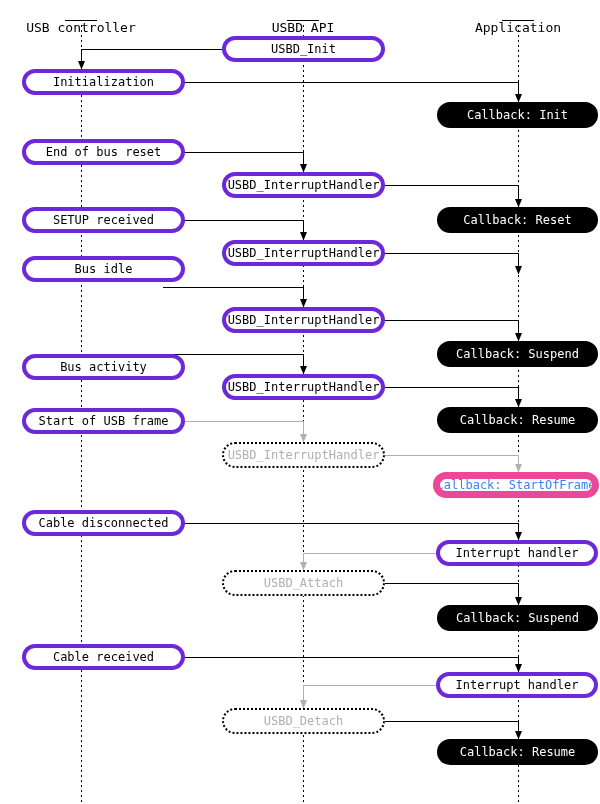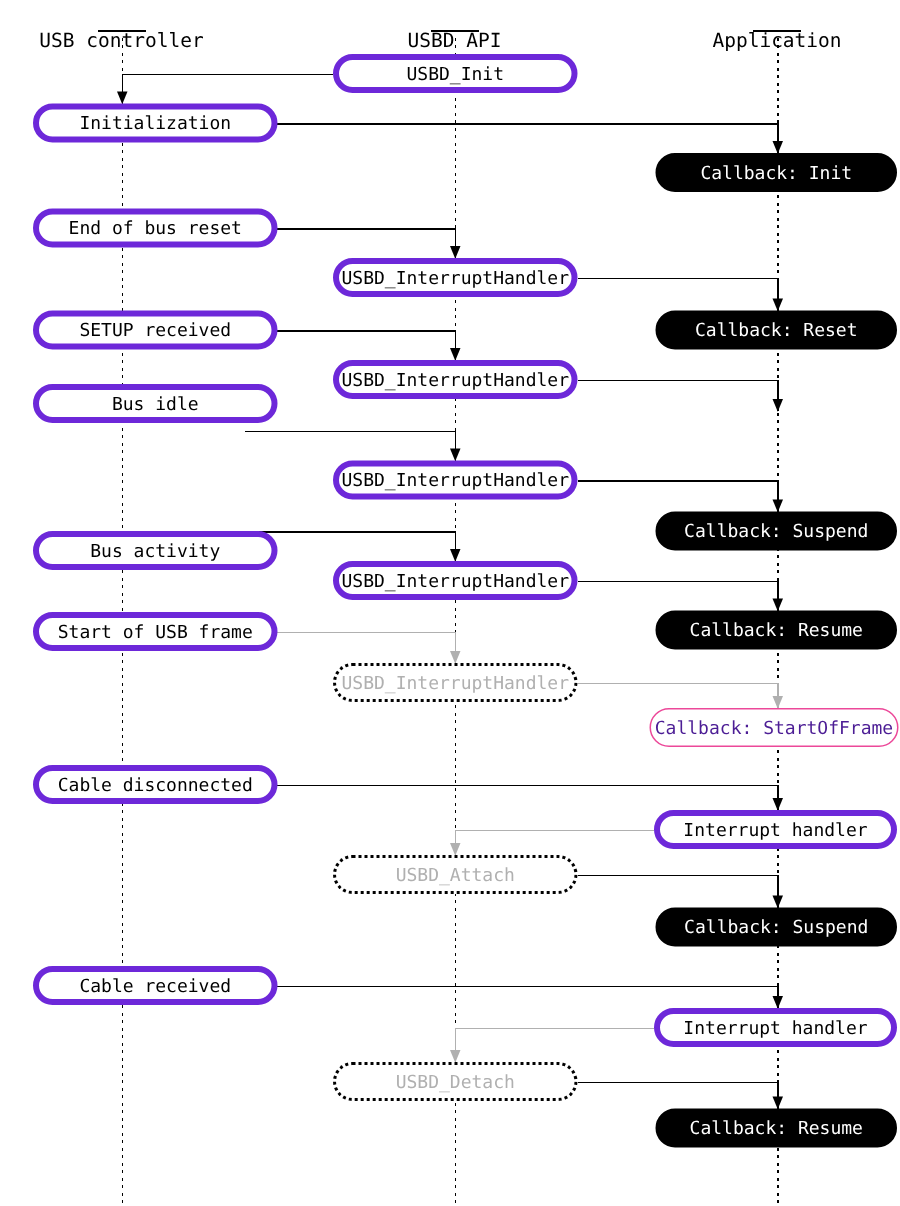--- a/index.html
+++ b/index.html
@@ -23,21 +23,21 @@
     position:absolute;height:26px;box-sizing:border-box;
     border:4px solid #6d28d9;border-radius:13px;background:#fff;
     display:flex;align-items:center;justify-content:center;
     font-size:12px;white-space:nowrap;overflow:hidden;
   }
   .n-left{left:0;width:163px;margin-left:22px;}
   .n-mid{left:222px;width:163px;}
   .n-mid-gray{left:222px;width:163px;border:2px dotted #000;color:#b0b0b0;}
   .n-right-black{left:437px;width:161px;background:#000;color:#fff;border-color:#000;}
   .n-right-white{left:436px;width:162px;}
-  .n-right-gray{left:433px;width:166px;border:1px solid #ec4899;color:#4c1d95;}
+  .n-right-gray{left:433px;width:166px;border:7px solid #ec4899;color:#3b82f6;}
 </style>
 </head>
 <body>
 
 <div id="stage">
 
   <svg id="wires" width="600" height="804" viewBox="0 0 600 804" xmlns="http://www.w3.org/2000/svg">
 
     <g stroke="#000" stroke-width="1" shape-rendering="crispEdges">
       <line x1="65" y1="20.5" x2="97" y2="20.5"></line>

